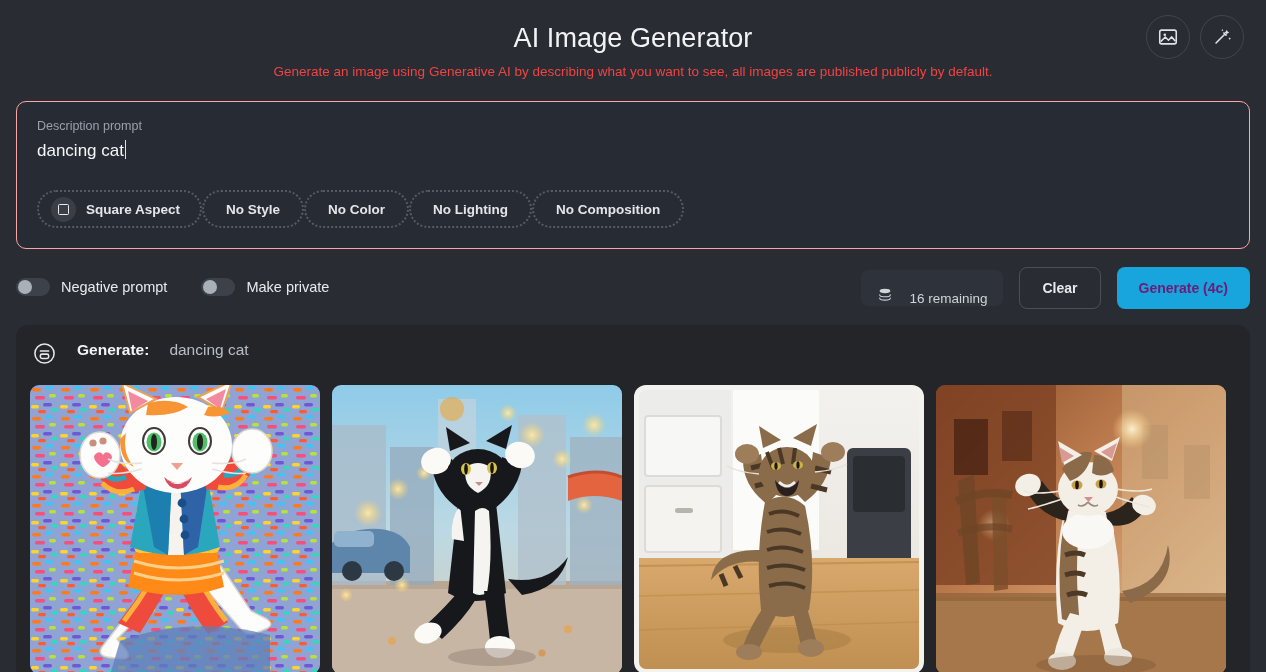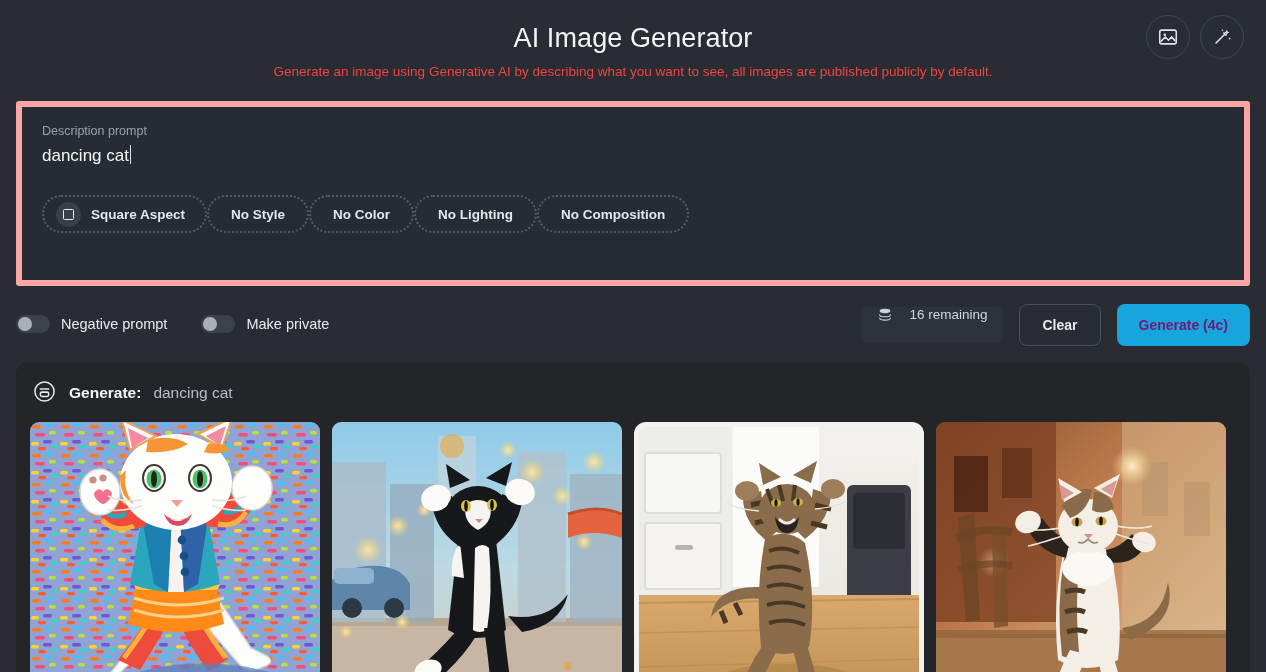--- a/index.html
+++ b/index.html
@@ -59,24 +59,24 @@
     display: flex;
     align-items: center;
     justify-content: center;
     cursor: pointer;
   }
   .icon-circle svg { display: block; }
 
   
   .prompt-panel {
     margin-top: 20px;
-    height: 185px;
+    height: 148px;
     background: #272b33;
-    border: 6px solid #fca5a5;
-    border-radius: 3px;
+    border: 1px solid #fca5a5;
+    border-radius: 10px;
     padding: 16px 20px 0 20px;
   }
   .field-label {
     font-size: 12.5px;
     color: #9aa1ab;
     line-height: 16px;
   }
   .prompt-value-row {
     display: flex;
     align-items: baseline;
@@ -180,21 +180,21 @@
     top: 0;
     display: flex;
     align-items: center;
     gap: 16px;
   }
   .credits {
     height: 36px;
     background: #2e323a;
     border-radius: 7px;
     display: flex;
-    align-items: flex-start;
+    align-items: flex-end;
     padding: 0 16px;
     gap: 16px;
     font-size: 13.5px;
     color: #cfd4da;
     white-space: nowrap;
   }
   .btn-clear {
     height: 42px;
     min-width: 78px;
     padding: 0 22px;
@@ -224,22 +224,22 @@
   
   .results-panel {
     margin-top: 18px;
     background: #232529;
     border-radius: 12px;
     padding: 16px 14px 14px 14px;
     height: 360px;
   }
   .results-header {
     display: flex;
-    align-items: center;
-    gap: 12px;
+    align-items: flex-start;
+    gap: 20px;
     height: 30px;
     padding-left: 2px;
   }
   .bot-avatar { flex: 0 0 auto; }
   .results-title {
     font-size: 15.5px;
     font-weight: bold;
     color: #f2f4f6;
   }
   .results-prompt {

